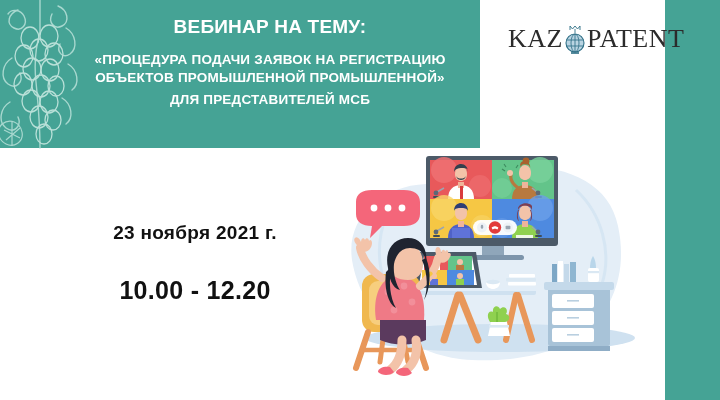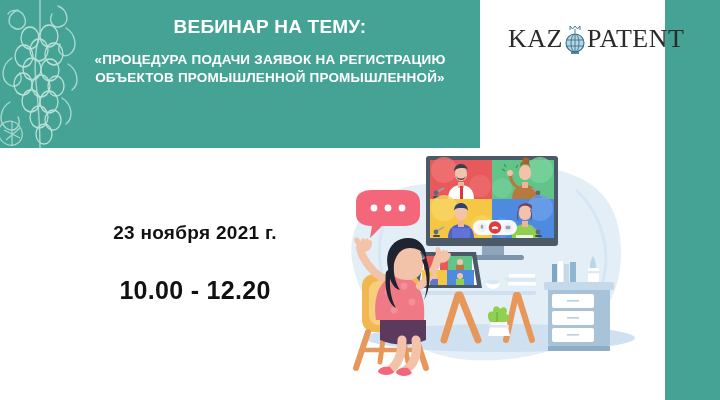--- a/index.html
+++ b/index.html
@@ -177,20 +177,21 @@
     <g fill="none" stroke="#a8d8cf" stroke-width="1.2">
       <path d="M6 126 C14 120 24 124 26 134 C28 144 18 150 10 146 C2 142 0 132 6 126 Z"></path>
       <path d="M16 124 L16 148 M8 132 L24 140 M24 130 L10 142"></path>
     </g>
   </svg>
 
   <div class="header-text">
     <div class="title-line-1">ВЕБИНАР НА ТЕМУ:</div>
     <div class="title-line-2">«ПРОЦЕДУРА ПОДАЧИ ЗАЯВОК НА РЕГИСТРАЦИЮ</div>
     <div class="title-line-3">ОБЪЕКТОВ ПРОМЫШЛЕННОЙ ПРОМЫШЛЕННОЙ»</div>
+    <div class="title-line-4">ДЛЯ ПРЕДСТАВИТЕЛЕЙ МСБ</div>
   </div>
 
   <div class="logo">
     <span class="logo-text">KAZ</span>
     <svg class="logo-mark" viewBox="0 0 26 30">
       <g stroke="#2f6f86" fill="none" stroke-width="0.9">
         <path d="M8 5 L8 1 L10.5 4 L13 1 L15.5 4 L18 1 L18 5"></path>
         <path d="M13 4 L13 8"></path>
       </g>
       <circle cx="13" cy="18" r="9" fill="#b9d4e2" stroke="#2f6f86" stroke-width="1.1"></circle>

